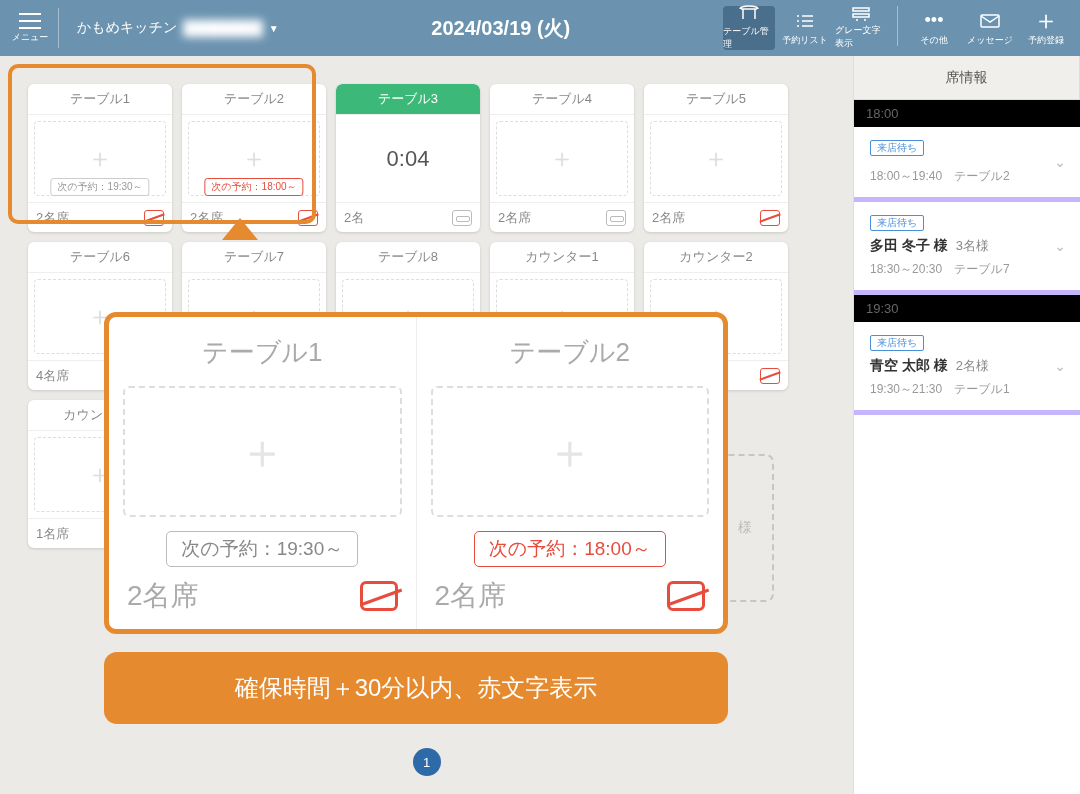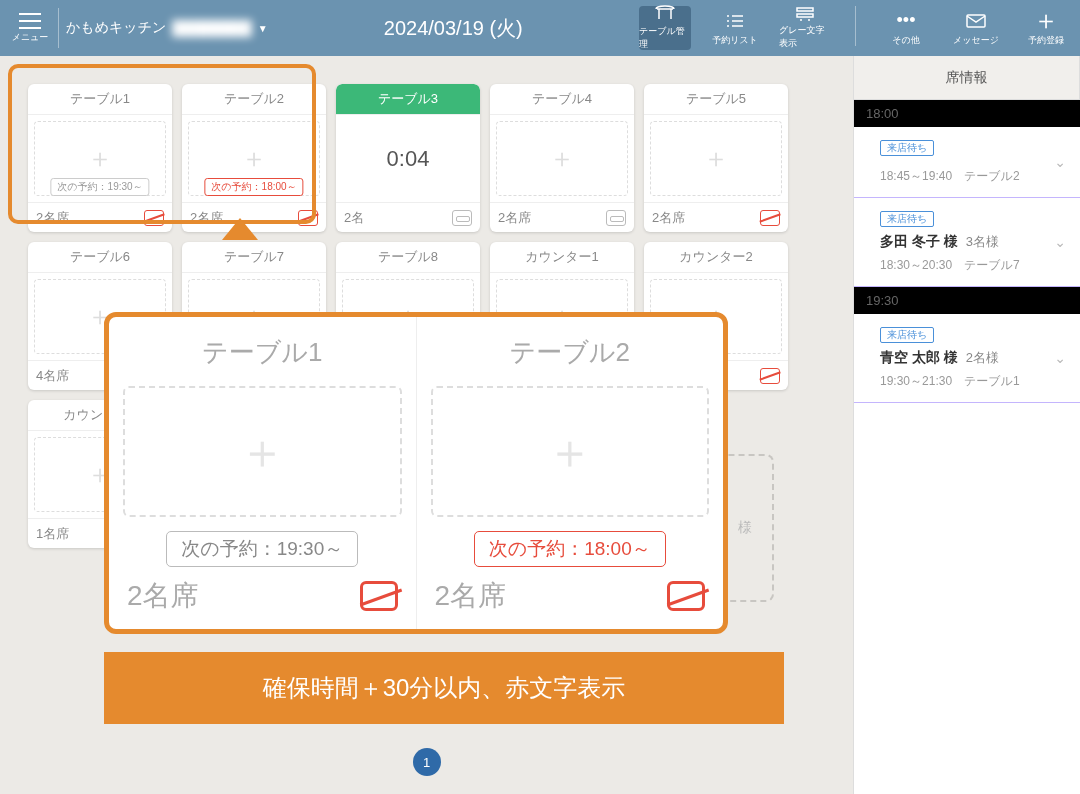--- a/index.html
+++ b/index.html
@@ -3,25 +3,25 @@
 <meta charset="utf-8">
 <style>
 *{box-sizing:border-box;margin:0;padding:0;font-family:"Hiragino Sans","Meiryo",sans-serif}
 body{width:1080px;height:794px;background:#eceae6;overflow:hidden;position:relative}
 .header{height:56px;background:#6b93b0;display:flex;align-items:center;color:#fff;padding:0 8px}
 .menu-btn{display:flex;flex-direction:column;align-items:center;justify-content:center;width:44px;height:44px;cursor:pointer}
 .menu-btn .bars{width:22px;height:16px;display:flex;flex-direction:column;justify-content:space-between}
 .menu-btn .bars span{height:2px;background:#fff;display:block}
 .menu-btn .lbl,.nav-item .lbl{font-size:9px;margin-top:2px}
 .vsep{width:1px;height:40px;background:rgba(255,255,255,.4);margin:0 6px}
-.loc{font-size:14px;margin-left:1px;display:flex;align-items:center}
+.loc{font-size:14px;margin-left:12px;display:flex;align-items:center}
 .loc .blur{filter:blur(4px);margin-left:6px}
 .loc .caret{margin-left:6px;font-size:10px}
-.date{flex:1;text-align:center;font-size:20px;font-weight:400}
-.nav{display:flex;gap:18px}
+.date{flex:1;text-align:center;font-size:20px;font-weight:700}
+.nav{display:flex;gap:4px}
 .nav-item{display:flex;flex-direction:column;align-items:center;justify-content:center;width:52px;height:44px;cursor:pointer;border-radius:4px;position:relative}
 .nav-item.active{background:#4a6f8c}
 .nav-item .ico{font-size:18px;height:22px;display:flex;align-items:center}
 .main{display:flex;height:calc(100% - 56px)}
 .floor{flex:1;position:relative;padding:28px;overflow:hidden}
 .grid{display:flex;flex-wrap:wrap;gap:10px}
 .table-card{width:144px;height:148px;background:#fff;border-radius:6px;box-shadow:0 1px 3px rgba(0,0,0,.15);display:flex;flex-direction:column;position:relative;overflow:hidden}
 .tc-head{text-align:center;font-size:13px;color:#888;padding:6px 0;border-bottom:1px solid #eee}
 .tc-head.green{background:#3cb878;color:#fff;border-radius:6px 6px 0 0}
 .tc-body{flex:1;display:flex;align-items:center;justify-content:center;position:relative}
@@ -47,31 +47,31 @@
 .zc-title{text-align:center;font-size:26px;color:#aaa;padding:10px 0}
 .zc-body{flex:1;position:relative;margin:6px 0}
 .zc-dash{position:absolute;inset:0;border:2px dashed #ddd;border-radius:6px;display:flex;align-items:center;justify-content:center}
 .zc-plus{font-size:48px;color:#e5e5e5;font-weight:100}
 .zc-next{font-size:19px;padding:4px 14px;border:1.5px solid #bbb;border-radius:5px;color:#888;margin:8px auto 0;width:fit-content}
 .zc-next.red{border-color:#e74c3c;color:#e74c3c}
 .zc-foot{display:flex;align-items:center;justify-content:space-between;padding:10px 4px 14px}
 .zc-seats{font-size:28px;color:#aaa}
 .zc-smoke{width:38px;height:30px;border:3px solid #e74c3c;border-radius:6px;position:relative}
 .zc-smoke::after{content:"";position:absolute;left:-4px;top:12px;width:44px;height:3px;background:#e74c3c;transform:rotate(-20deg)}
-.caption{position:absolute;left:104px;top:596px;width:680px;background:#e58a2e;color:#fff;text-align:center;font-size:24px;padding:18px 10px;border-radius:0;z-index:8;line-height:1.5}
+.caption{position:absolute;left:104px;top:596px;width:624px;background:#e58a2e;color:#fff;text-align:center;font-size:24px;padding:18px 10px;border-radius:13px;z-index:8;line-height:1.5}
 
 .ghost-card{position:absolute;border:2px dashed #c8c6c2;border-radius:8px;background:transparent}
 .ghost1{left:630px;top:398px;width:144px;height:148px}
 
 .side{width:227px;background:#fff;border-left:1px solid #ddd;display:flex;flex-direction:column}
 .tabs{display:flex;height:44px;border-bottom:1px solid #ddd}
 .tab{flex:1;display:flex;align-items:center;justify-content:center;font-size:14px;color:#555;cursor:pointer}
 .tab.inactive{background:#f1efec;border-right:1px solid #ddd}
 .time-head{background:#000000;padding:6px 12px;font-size:13px;color:#666}
-.resv{padding:10px 26px 12px;border-bottom:1px solid #c4b5fd;position:relative}
+.resv{padding:10px 16px 12px;border-bottom:5px solid #c4b5fd;position:relative}
 .badge{display:inline-block;font-size:10px;color:#4a90d9;border:1px solid #4a90d9;padding:0 6px;border-radius:2px;margin-bottom:6px}
 .resv-name{font-size:14px;color:#333;font-weight:600}
 .resv-name .cnt{font-weight:400;color:#888;margin-left:8px;font-size:13px}
 .resv-det{font-size:12px;color:#999;margin-top:6px}
 .chev{position:absolute;right:14px;top:50%;transform:translateY(-50%);color:#bbb;font-size:14px}
 </style>
 </head>
 <body>
 
 <div class="header">
@@ -319,19 +319,19 @@
 
     <div class="page-ind">1</div>
   </div>
 
   <div class="side">
     <div class="tabs">
       <div class="tab inactive">席情報</div>
     </div>
     <div id="resv-list">
         <div class="time-head">18:00</div>
-        <div class="resv"><span class="badge">来店待ち</span><div class="resv-det">18:45～19:40　テーブル2</div><div class="chev">⌄</div></div>
+        <div class="resv"><span class="badge">来店待ち</span><div class="resv-det">18:00～19:40　テーブル2</div><div class="chev">⌄</div></div>
         <div class="resv"><span class="badge">来店待ち</span><div class="resv-name">多田 冬子 様<span class="cnt">3名様</span></div><div class="resv-det">18:30～20:30　テーブル7</div><div class="chev">⌄</div></div>
         <div class="time-head">19:30</div>
         <div class="resv"><span class="badge">来店待ち</span><div class="resv-name">青空 太郎 様<span class="cnt">2名様</span></div><div class="resv-det">19:30～21:30　テーブル1</div><div class="chev">⌄</div></div>
       </div>
   </div>
 </div>
 
 </body></html>

